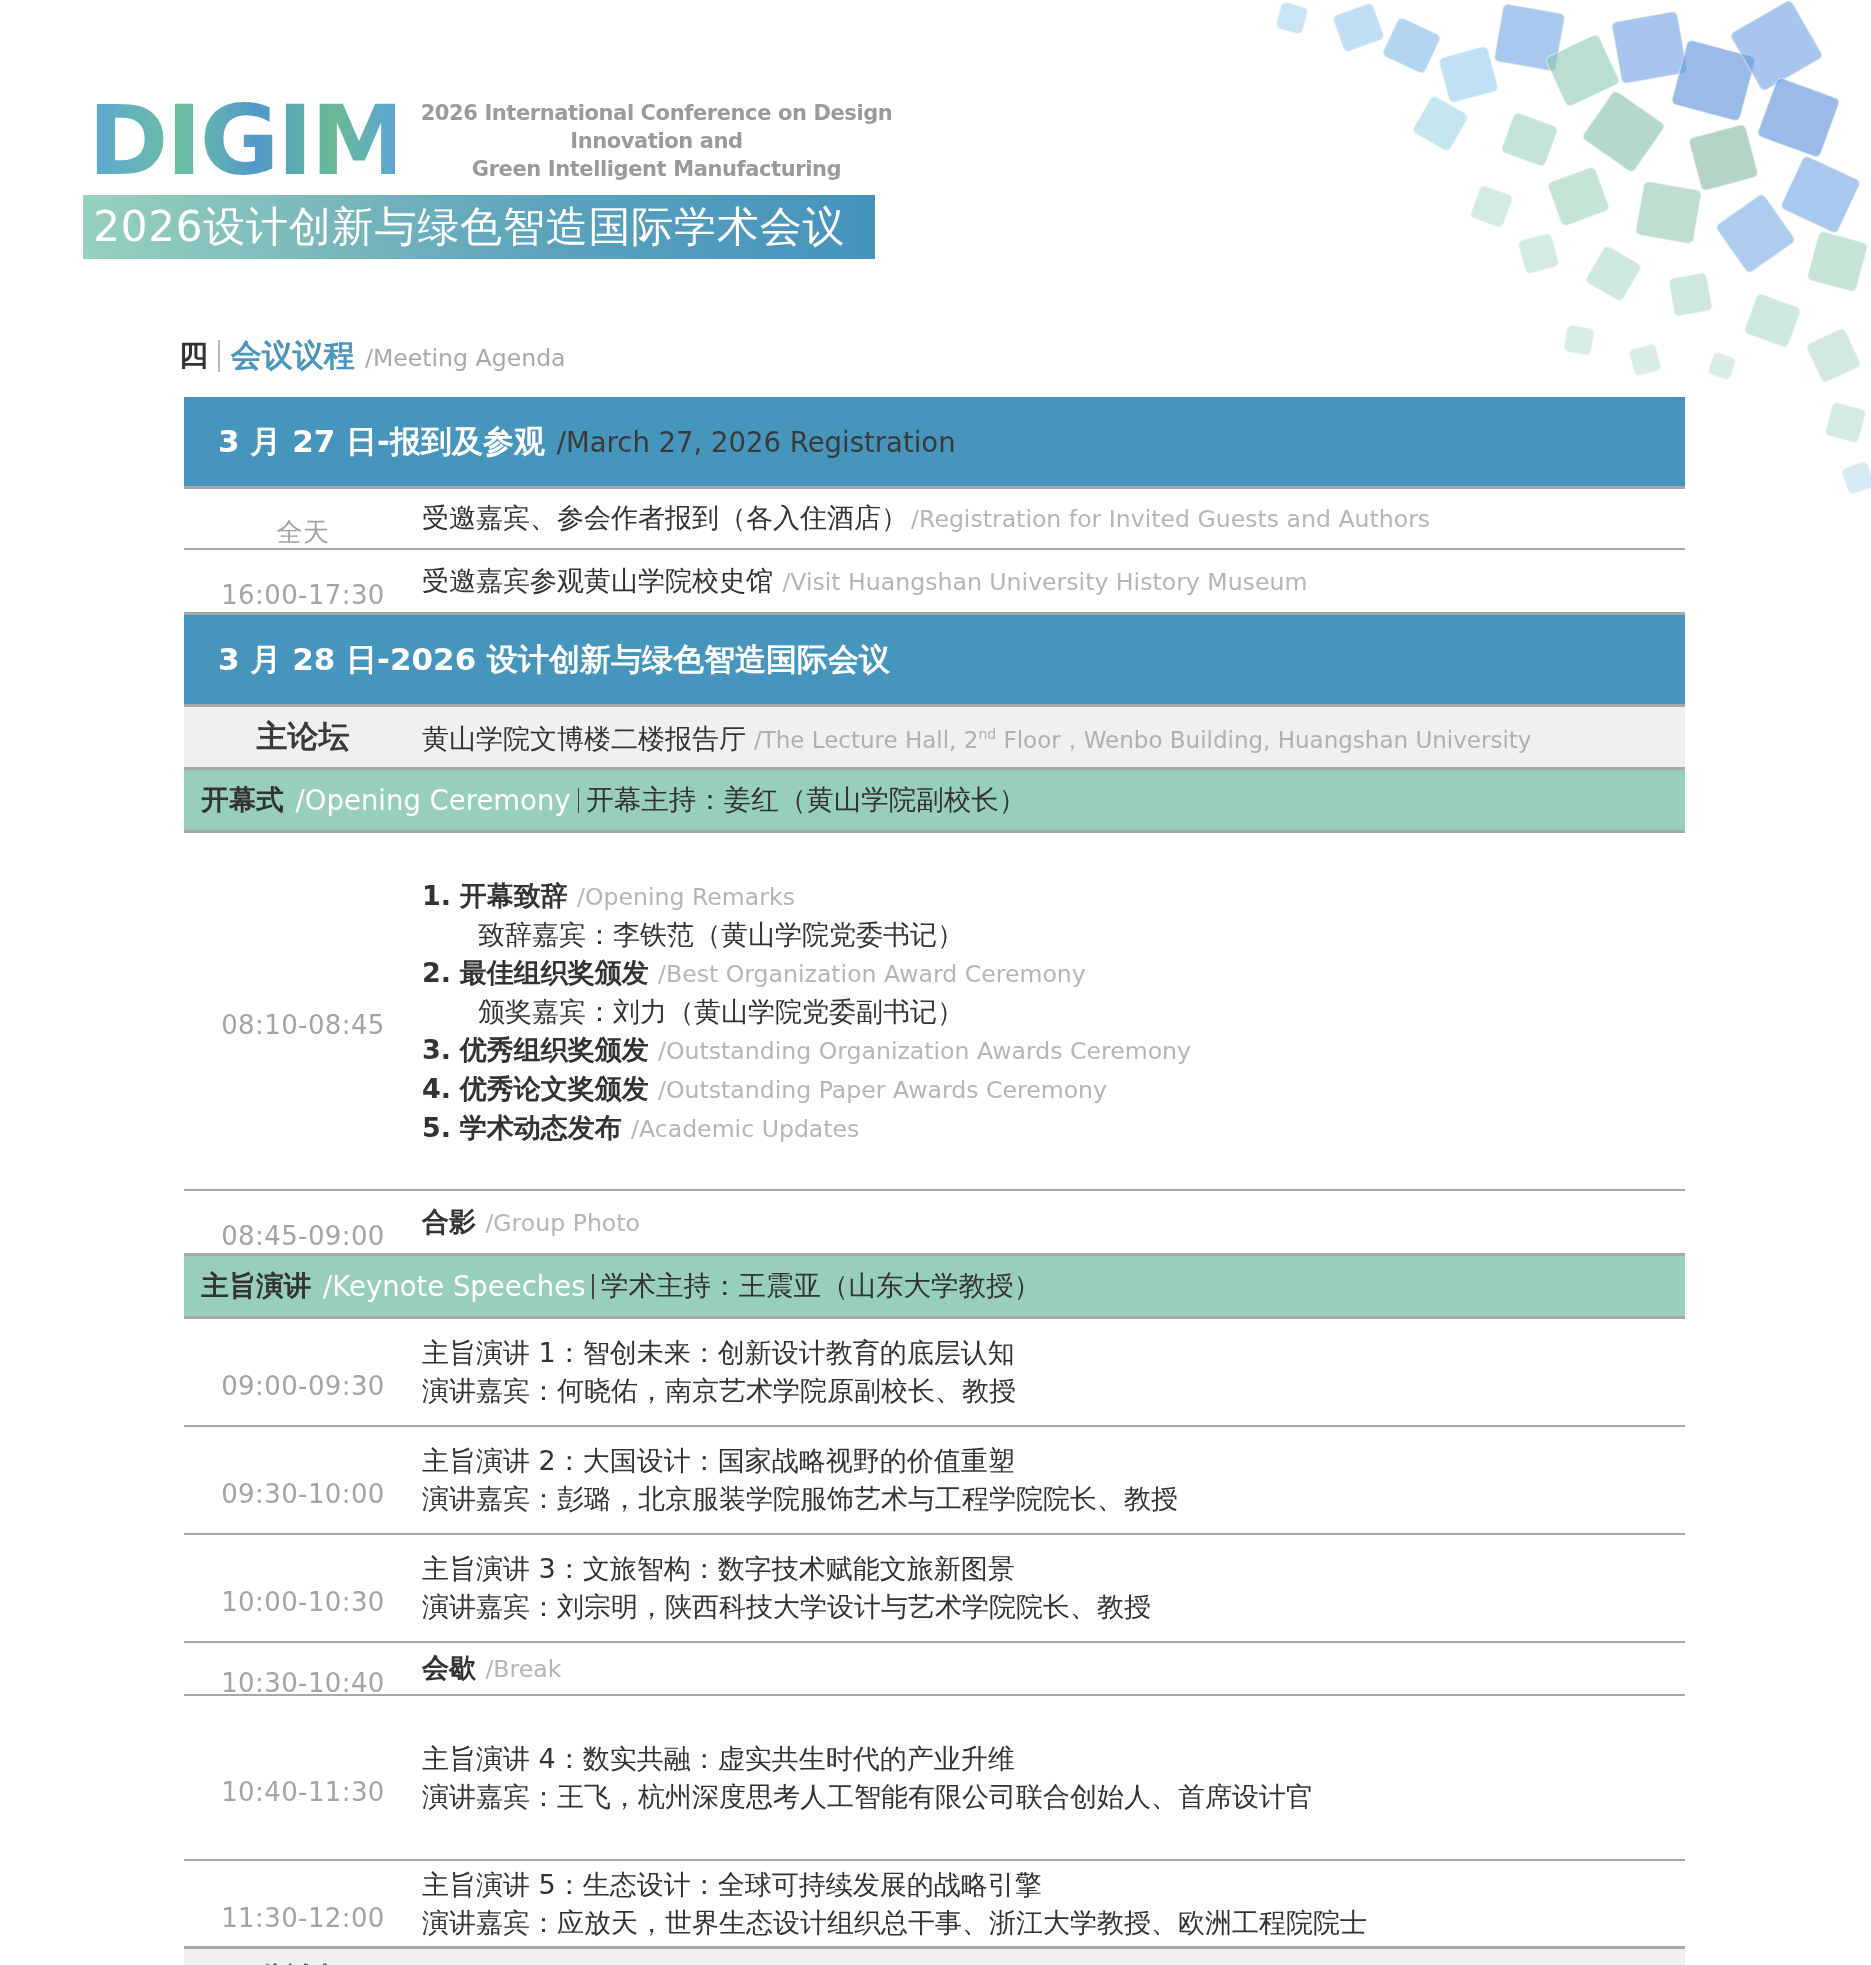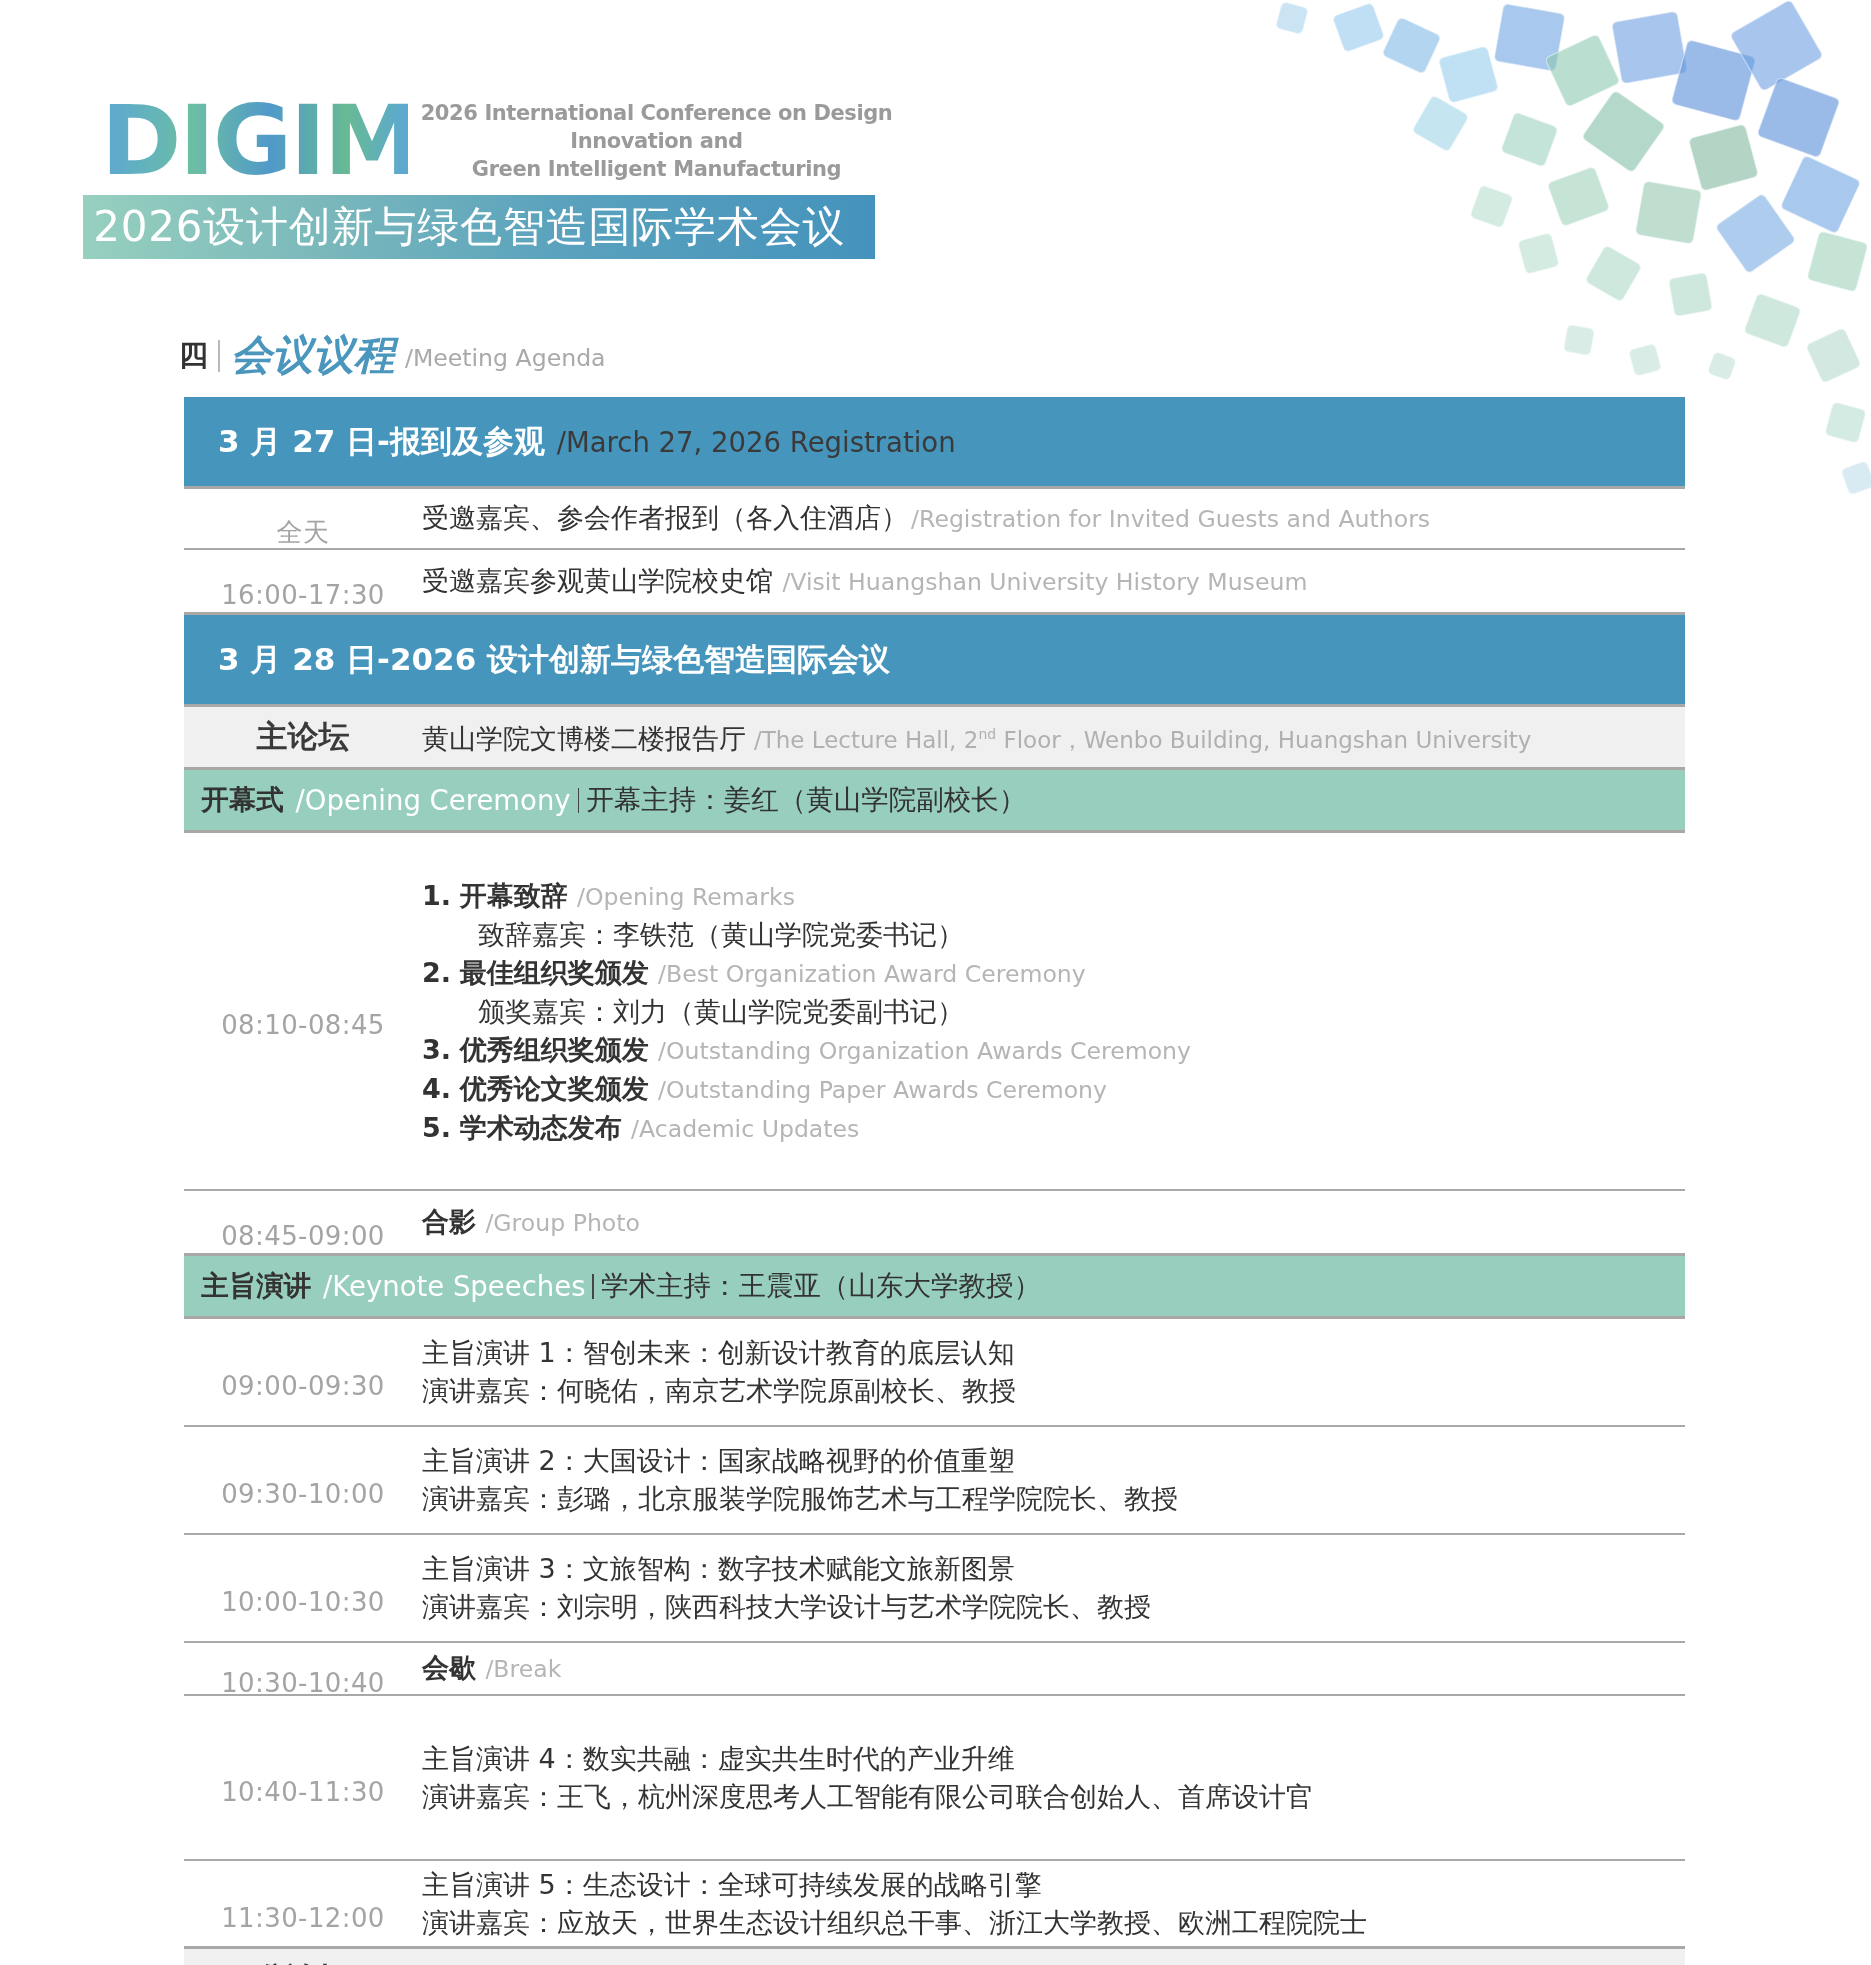--- a/index.html
+++ b/index.html
@@ -4,37 +4,37 @@
 <style>
   * { margin:0; padding:0; box-sizing:border-box; }
   html, body { width:1872px; height:2647px; background:#ffffff; overflow:hidden; }
   body { position:relative; font-family:"DejaVu Sans","Liberation Sans",sans-serif; color:#3d3d3d; }
 
   
   .deco { position:absolute; pointer-events:none; }
   .cube { position:absolute; border-radius:5.5px; border:1.6px solid rgba(255,255,255,0.55); }
 
   
-  .logo { position:absolute; left:101px; top:98px; width:307px; height:85px; }
+  .logo { position:absolute; left:88px; top:98px; width:307px; height:85px; }
   .logo-text { font-family:"DejaVu Sans",sans-serif; font-weight:bold; font-size:97px; line-height:85px; letter-spacing:-2.4px;
     background:linear-gradient(90deg,#4a9ed0 0%,#5cb89a 30%,#3e8fc4 55%,#58b38a 80%,#4a9ed0 100%);
     -webkit-background-clip:text; background-clip:text; color:transparent;
     -webkit-text-stroke:0; opacity:0.9; }
   .conf-en { position:absolute; left:401px; top:99px; width:511px; font-family:"DejaVu Sans",sans-serif; font-weight:bold;
     font-size:21px; line-height:28px; color:#9a9a9a; letter-spacing:-0.4px;text-align:center; }
   .title-bar { position:absolute; left:83px; top:195px; width:792px; height:64px;
     background:linear-gradient(90deg,#97d0bf 0%,#7ab8bb 30%,#5aa2bd 60%,#4593bd 100%);
     display:flex; align-items:center; padding-left:10.2px; }
   .title-bar span { color:#ffffff; font-size:42px; letter-spacing:0.8px; font-family:"DejaVu Sans",sans-serif; }
 
   
   .section-head { position:absolute; left:179px; top:334px; height:43px; display:flex; align-items:center; }
   .sec-num { font-size:29px; font-weight:bold; color:#333; }
   .sec-div { width:1.6px; height:32px; background:#b9b9b9; margin:0 11px 0 10.2px; }
-  .sec-cn { font-size:41px; font-weight:bold; color:#4a96bd;font-style:italic; }
+  .sec-cn { font-size:31px; font-weight:bold; color:#4a96bd; }
   .sec-en { font-size:23.6px; color:#a9a9a9; margin-left:10.2px; margin-top:5.5px; }
 
   
   .agenda { position:absolute; left:184px; top:397px; width:1501px; }
   .row { position:relative; width:100%; border-bottom:3.1px solid #aaa7a7; display:flex; align-items:center; }
   .row.thin { border-bottom-width:2.8px; }
   .day-bar { background:#4695bc; padding-left:34px; }
   .day-bar .cn { color:#fff; font-weight:bold; font-size:31px; white-space:nowrap; }
   .day-bar .en { color:#3a3a3a; font-size:27.5px; margin-left:11.8px; white-space:nowrap; }
   .venue-bar { background:#f0f0f0; }

